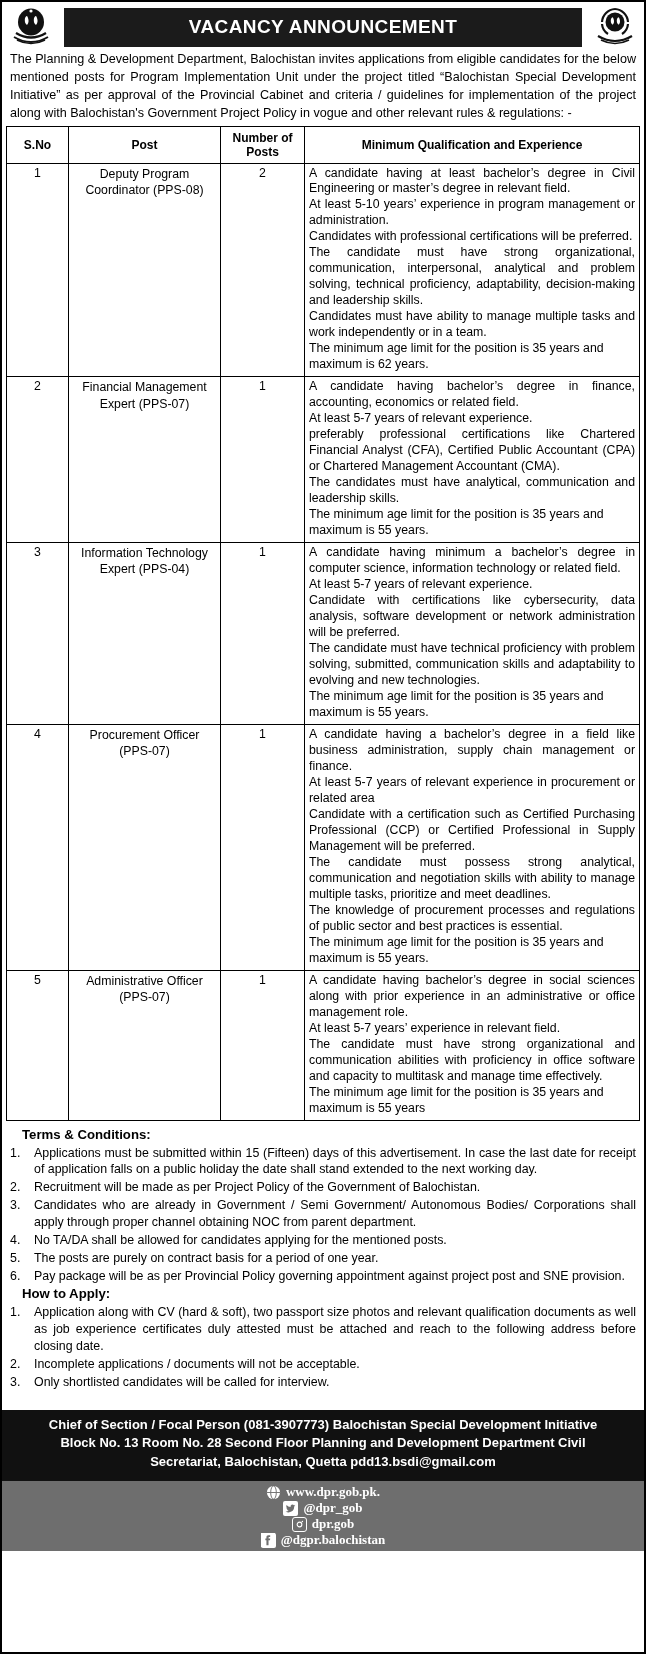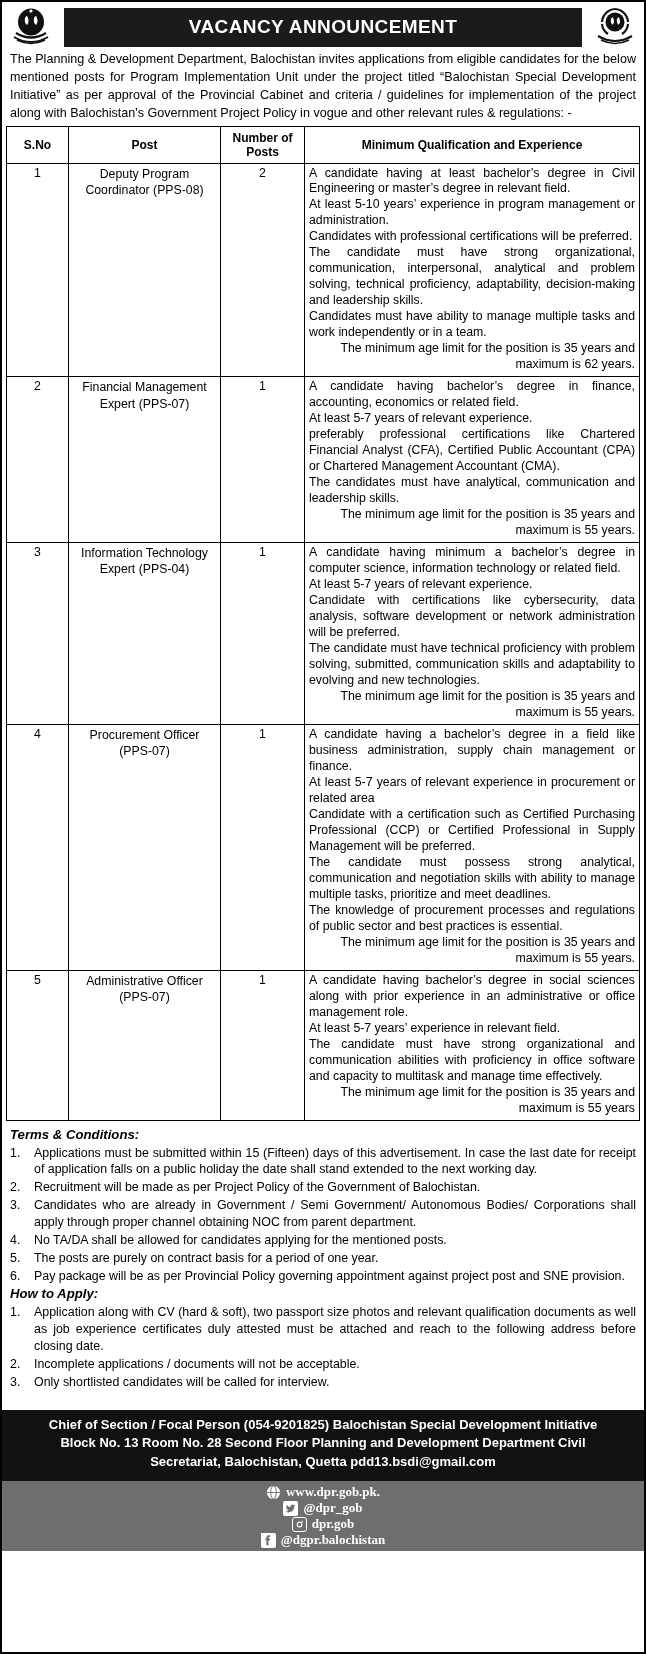--- a/index.html
+++ b/index.html
@@ -80,33 +80,32 @@
   col.c-sno   { width: 62px; }
   col.c-post  { width: 152px; }
   col.c-num   { width: 84px; }
   col.c-qual  { width: auto; }
 
   td.sno  { text-align: center; font-size: 12.3px; }
   td.post { text-align: center; font-size: 12.3px; line-height: 1.33; }
   td.num  { text-align: center; font-size: 12.3px; }
   td.qual { font-size: 12.3px; line-height: 1.30; text-align: justify; }
   td.qual p { margin: 0; text-align: justify; }
-  td.qual p:last-child { text-align: right; }
+  td.qual p:last-child { text-align: left; }
 
   
   .terms {
     padding: 4px 8px 2px 8px;
     font-size: 12.4px;
     line-height: 1.36;
   }
   .terms h3 {
-    margin: 1px 0 1px 0;
+    margin: 1px 0 1px 12px;
     font-size: 13.2px;
     font-weight: bold;
-    font-style: italic;
   }
   .li {
     display: flex;
     align-items: flex-start;
     margin-bottom: 1px;
     text-align: justify;
   }
   .li .n { flex: 0 0 24px; }
   .li .t { flex: 1 1 auto; text-align: justify; }
 
@@ -310,21 +309,21 @@
           <span class="n">3.</span>
           <span class="t">Only shortlisted candidates will be called for interview.</span>
         </div>
       </div>
   </div>
 
   <div class="spacer"></div>
 
 
   <div class="footer-dark">
-    <div>Chief of Section / Focal Person (054-9201825) Balochistan Special Development Initiative</div>
+    <div>Chief of Section / Focal Person (081-3907773) Balochistan Special Development Initiative</div>
     <div>Block No. 13 Room No. 28 Second Floor Planning and Development Department Civil</div>
     <div>Secretariat, Balochistan, Quetta  pdd13.bsdi@gmail.com</div>
   </div>
 
   <div class="social">
     <div class="item">
       <span class="ic">
         <svg viewBox="0 0 16 16" width="15" height="15">
             <circle cx="8" cy="8" r="7" fill="#fff"></circle>
             <ellipse cx="8" cy="8" rx="3" ry="7" fill="none" stroke="#6e6e6e" stroke-width="1"></ellipse>

